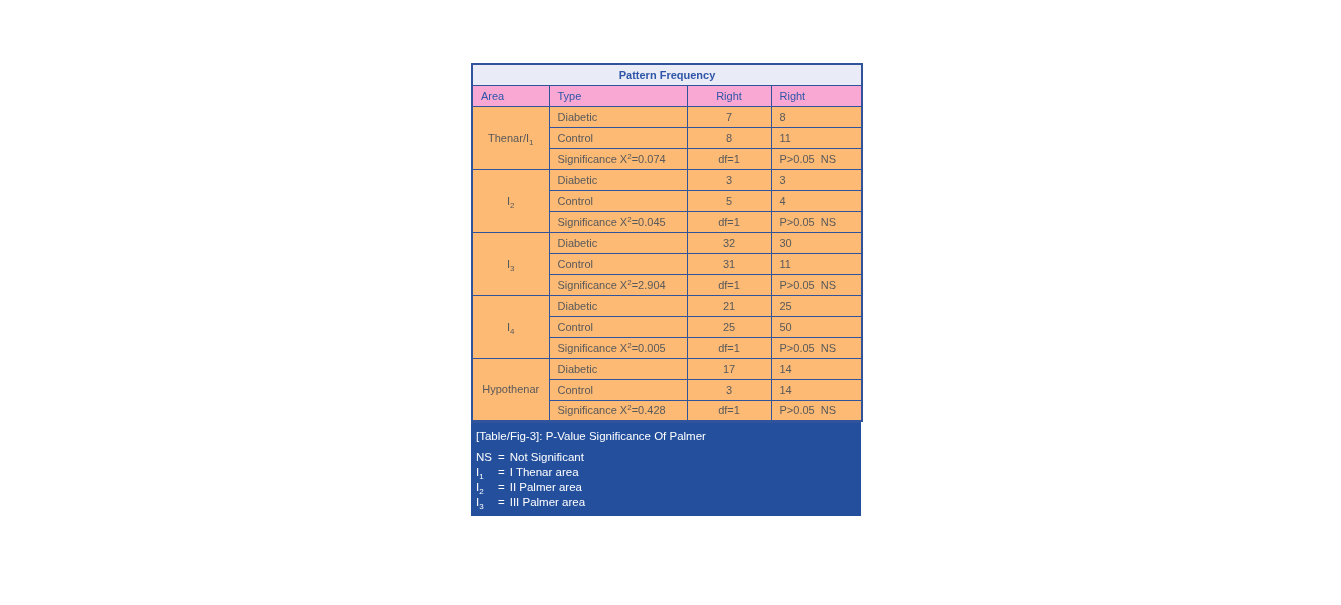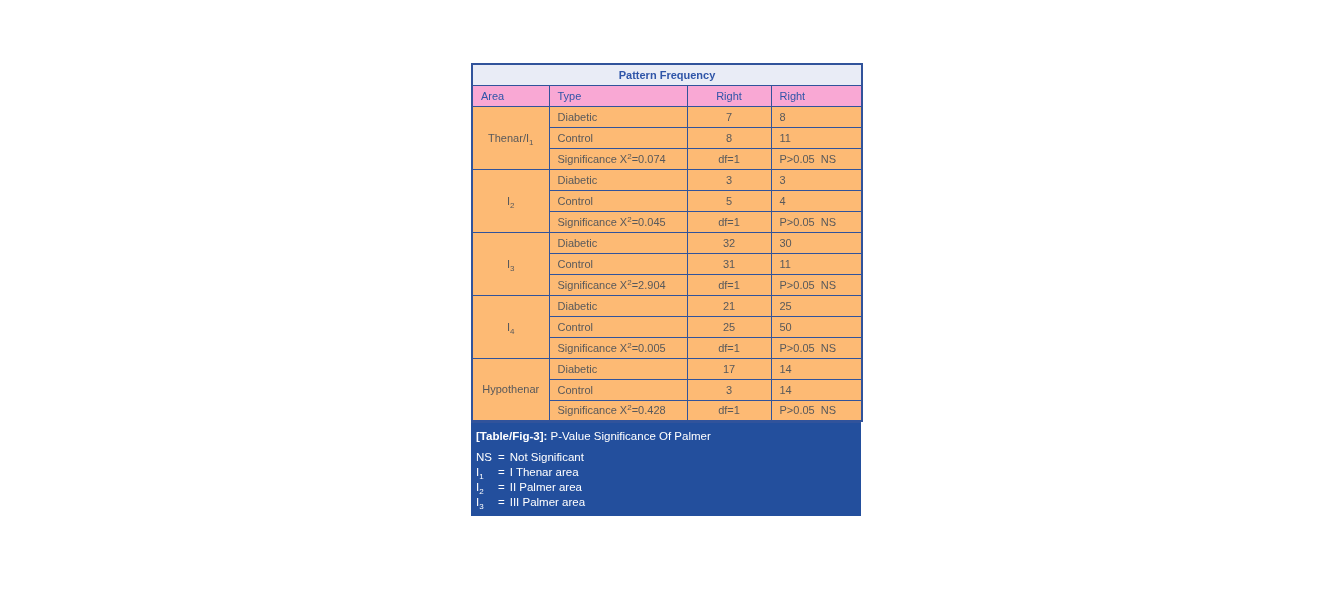--- a/index.html
+++ b/index.html
@@ -76,21 +76,21 @@
     width: 100%;
     box-sizing: border-box;
     padding: 6px 9px 6px 5px;
     border-top: 1px solid #31539b;
   }
   .caption-line {
     font-size: 11.5px;
     line-height: 14px;
     margin-bottom: 7px;
   }
-  .caption-tag { font-weight: bold; }
+  .caption-tag { font-weight: normal; }
   .legend-line {
     font-size: 11.5px;
     line-height: 15px;
     display: flex;
   }
   .legend-term {
     display: inline-block;
     min-width: 22px;
   }
   .legend-eq {

